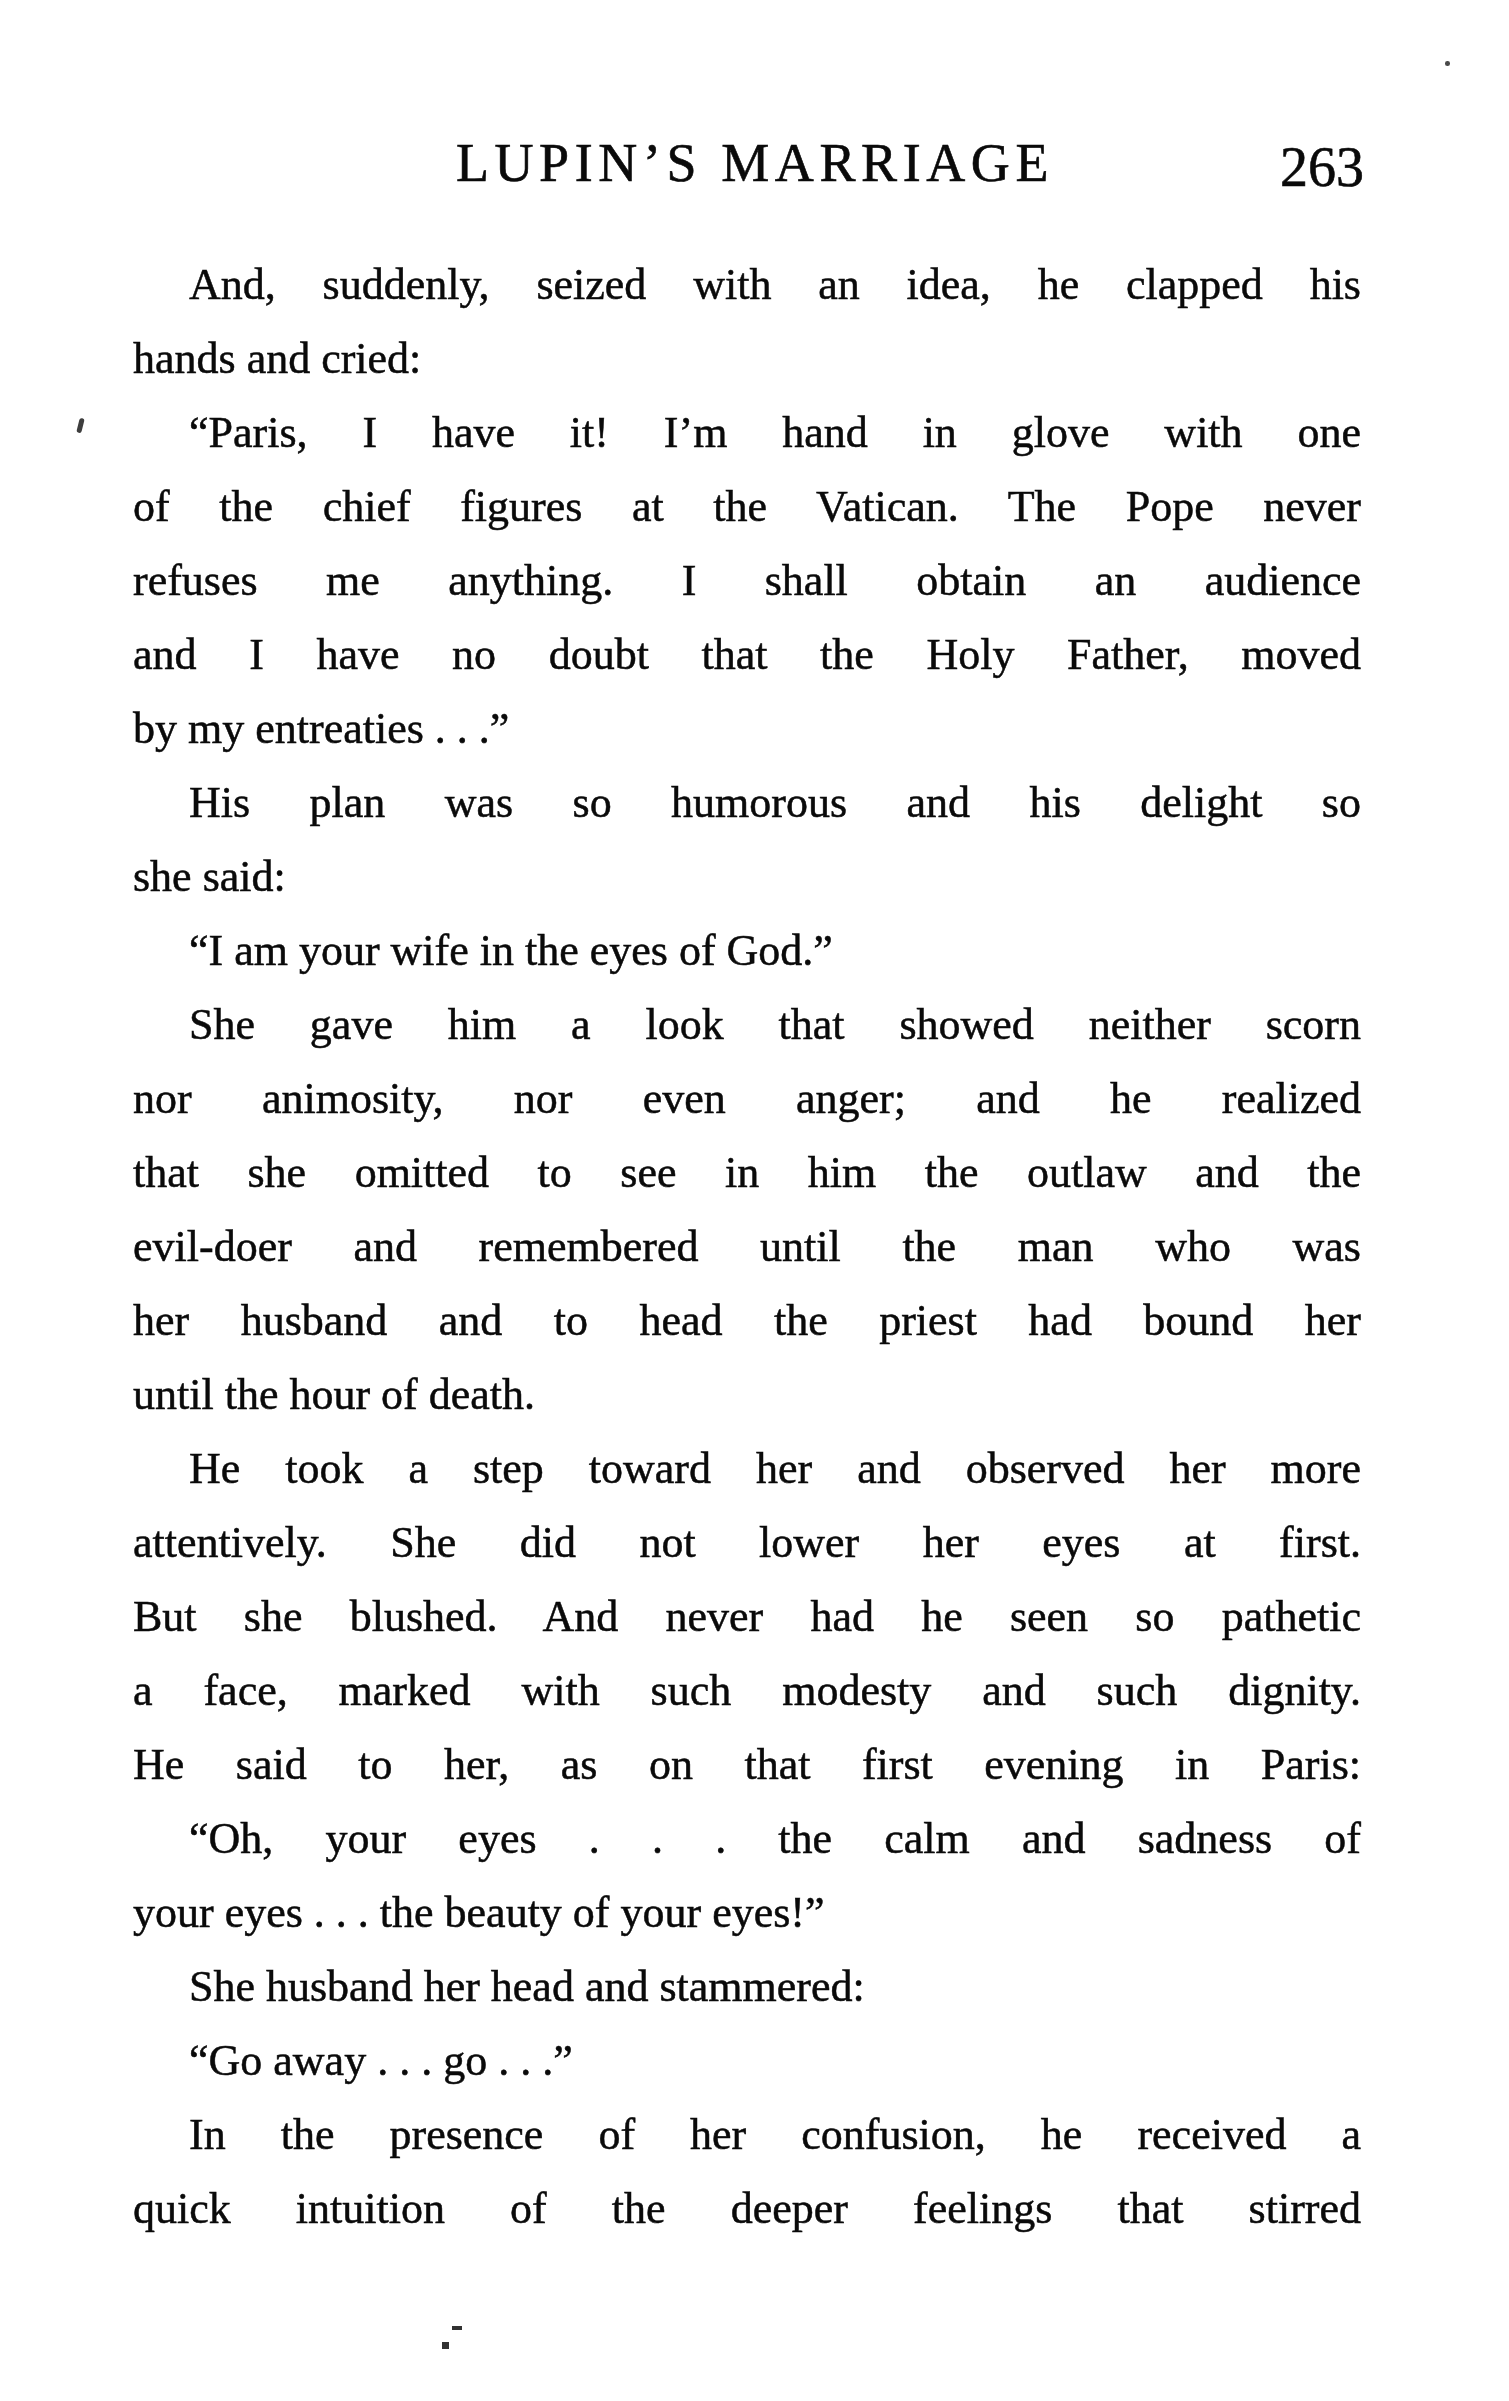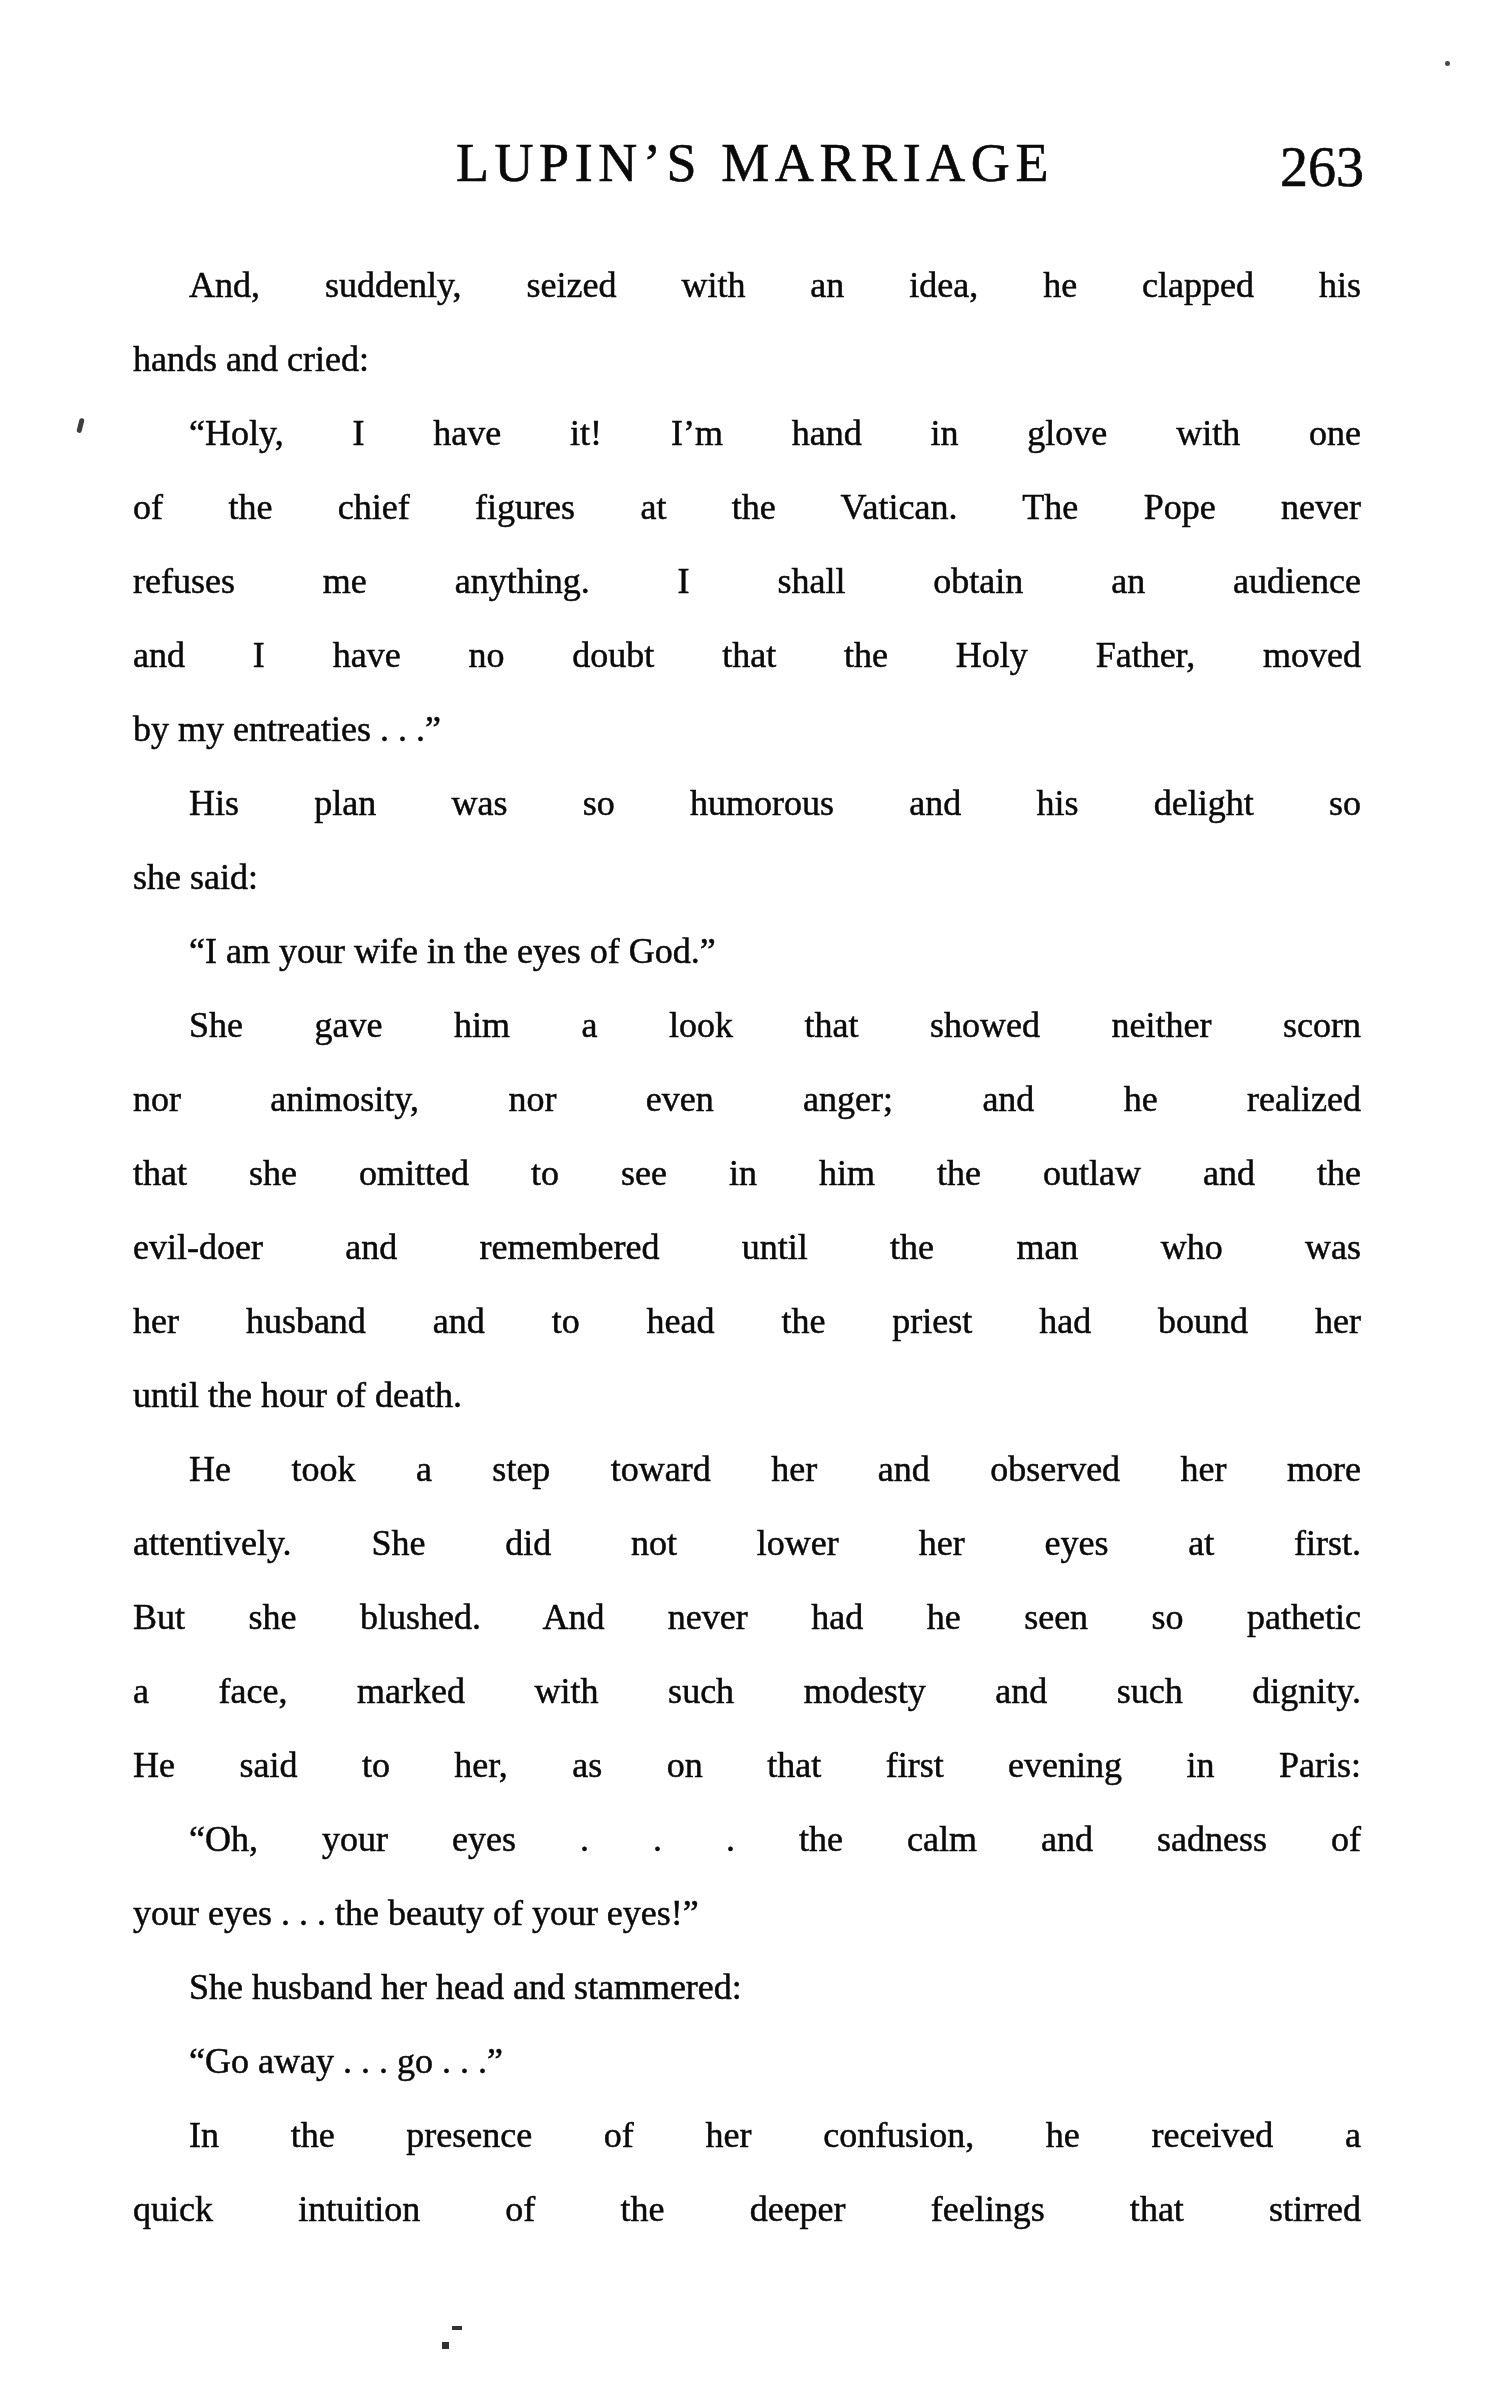--- a/index.html
+++ b/index.html
@@ -34,21 +34,21 @@
     right: 146px;
     font-size: 56px;
     line-height: 57px;
     -webkit-text-stroke: 0.6px #0a0a0a;
   }
   .body-text {
     position: absolute;
     top: 248px;
     left: 133px;
     width: 1228px;
-    font-size: 36px;
+    font-size: 44px;
     line-height: 74px;
     -webkit-text-stroke: 0.5px #0a0a0a;
   }
   .line {
     height: 74px;
     text-align: justify;
     text-align-last: left;
     white-space: normal;
   }
   .line.just {
@@ -89,21 +89,21 @@
 </head>
 <body>
 
 <div class="page">
   <div class="running-title">LUPIN’S MARRIAGE</div>
   <div class="page-number">263</div>
 
   <div class="body-text">
       <div class="line indent just">And, suddenly, seized with an idea, he clapped his</div>
       <div class="line">hands and cried:</div>
-      <div class="line indent just">“Holy, I have it!  I’m hand in glove with one</div>
+      <div class="line indent just">“Paris, I have it!  I’m hand in glove with one</div>
       <div class="line just">of the chief figures at the Vatican.  The Pope never</div>
       <div class="line just">refuses me anything.  I shall obtain an audience</div>
       <div class="line just">and I have no doubt that the Holy Father, moved</div>
       <div class="line">by my entreaties . . .”</div>
       <div class="line indent just">His plan was so humorous and his delight so</div>
       <div class="line">she said:</div>
       <div class="line indent">“I am your wife in the eyes of God.”</div>
       <div class="line indent just">She gave him a look that showed neither scorn</div>
       <div class="line just">nor animosity, nor even anger; and he realized</div>
       <div class="line just">that she omitted to see in him the outlaw and the</div>

